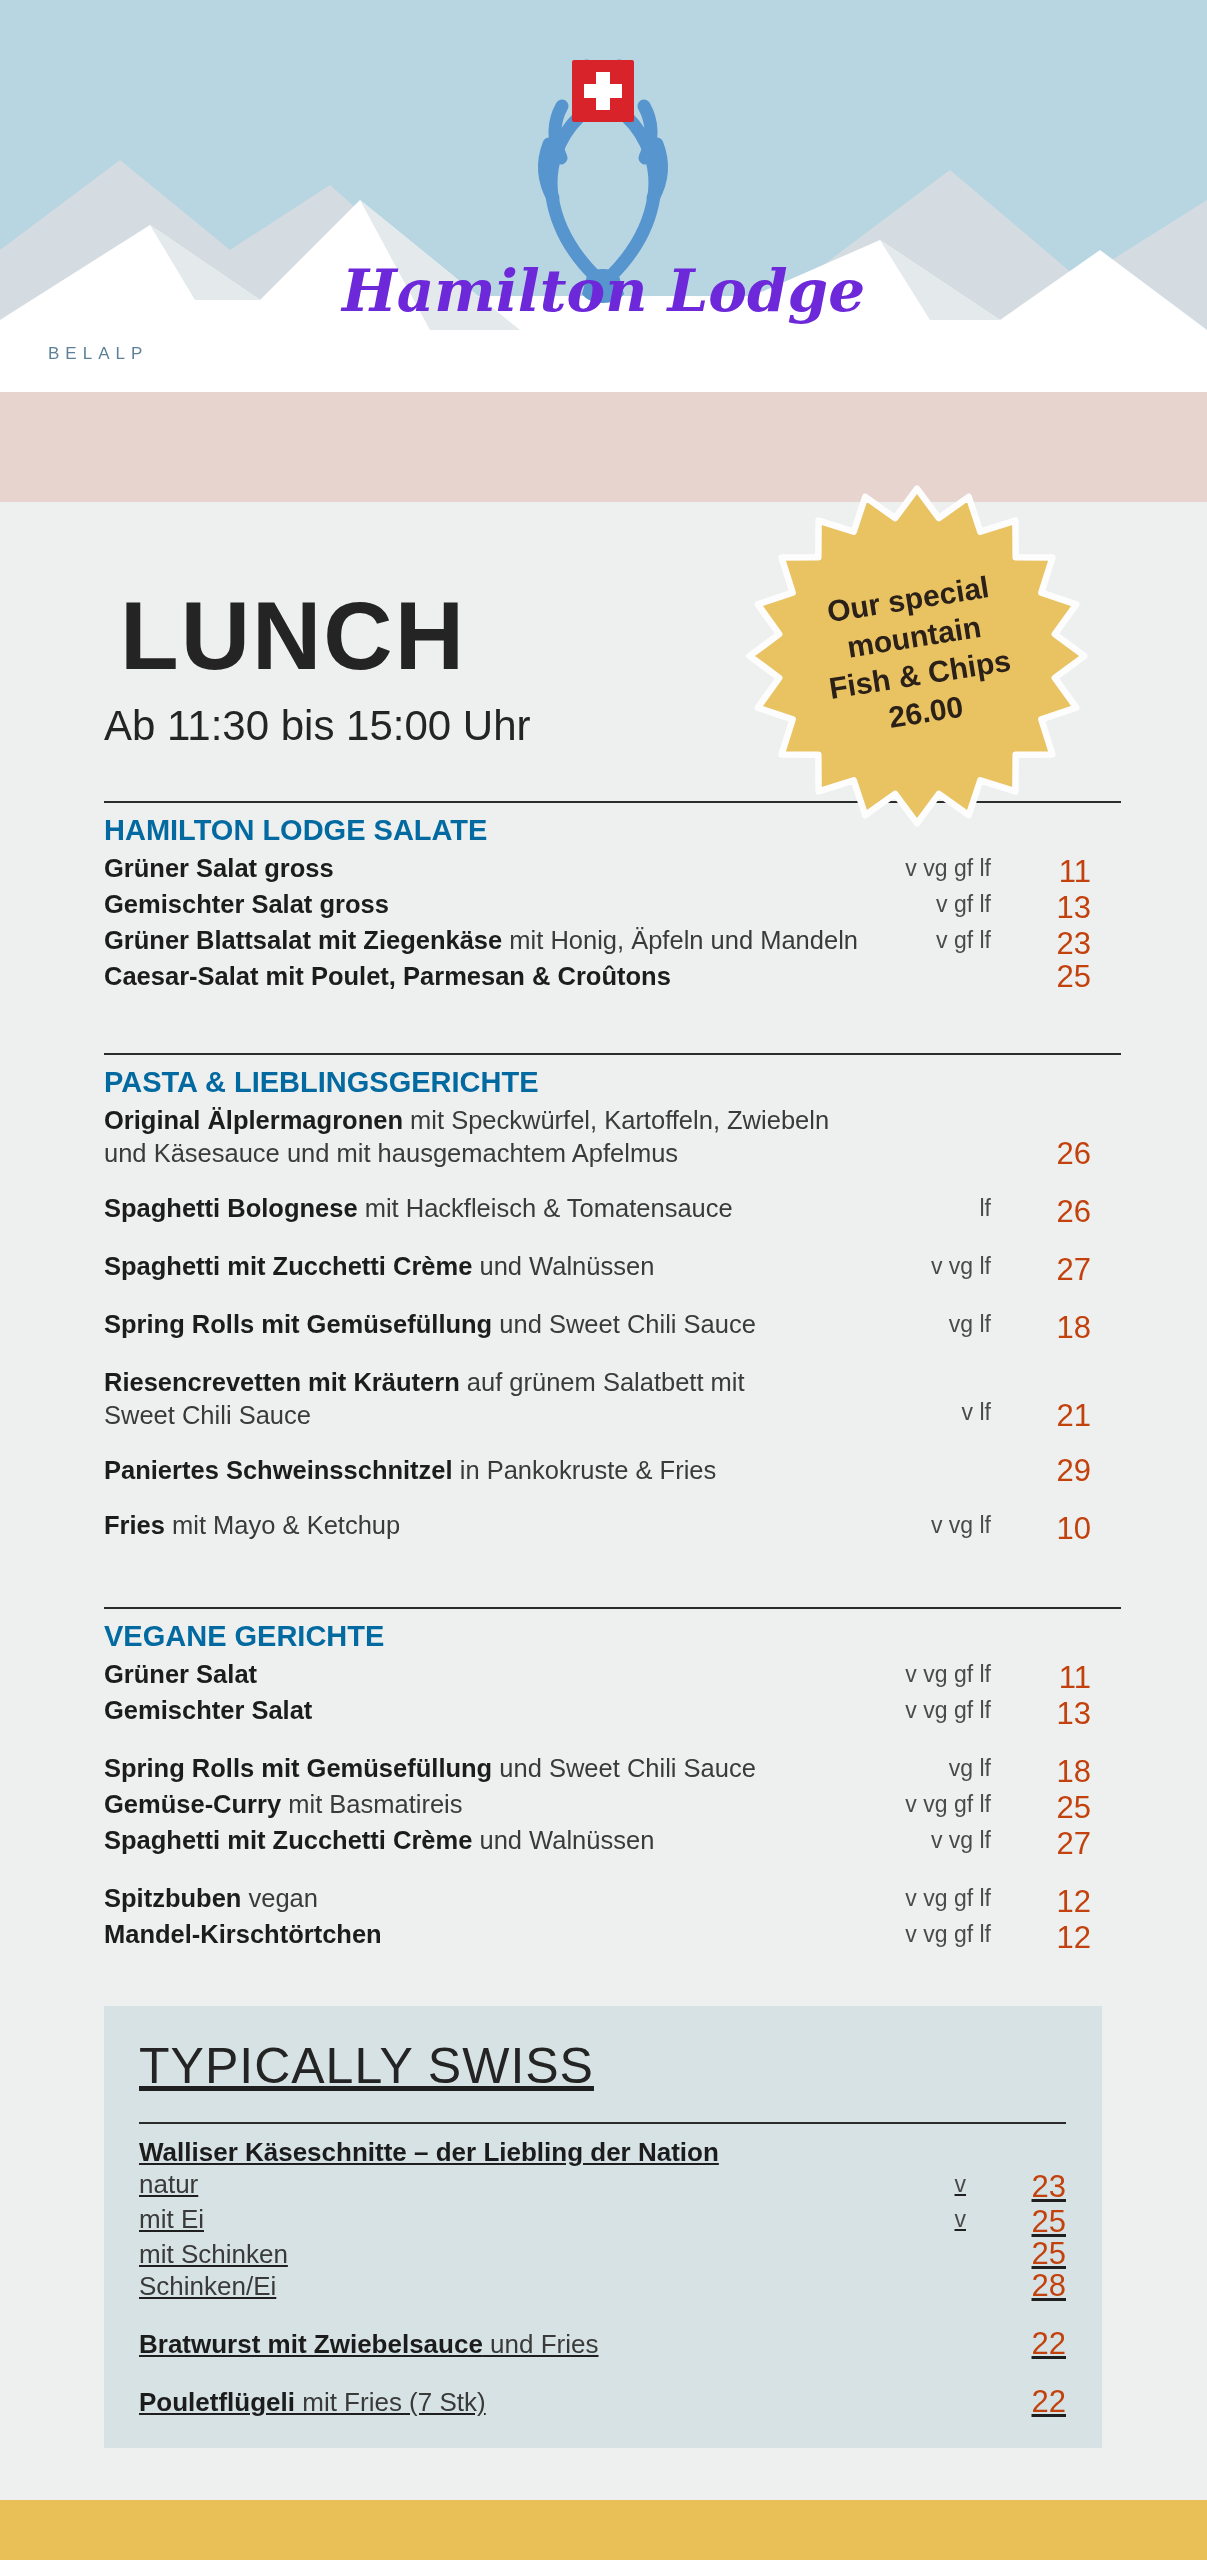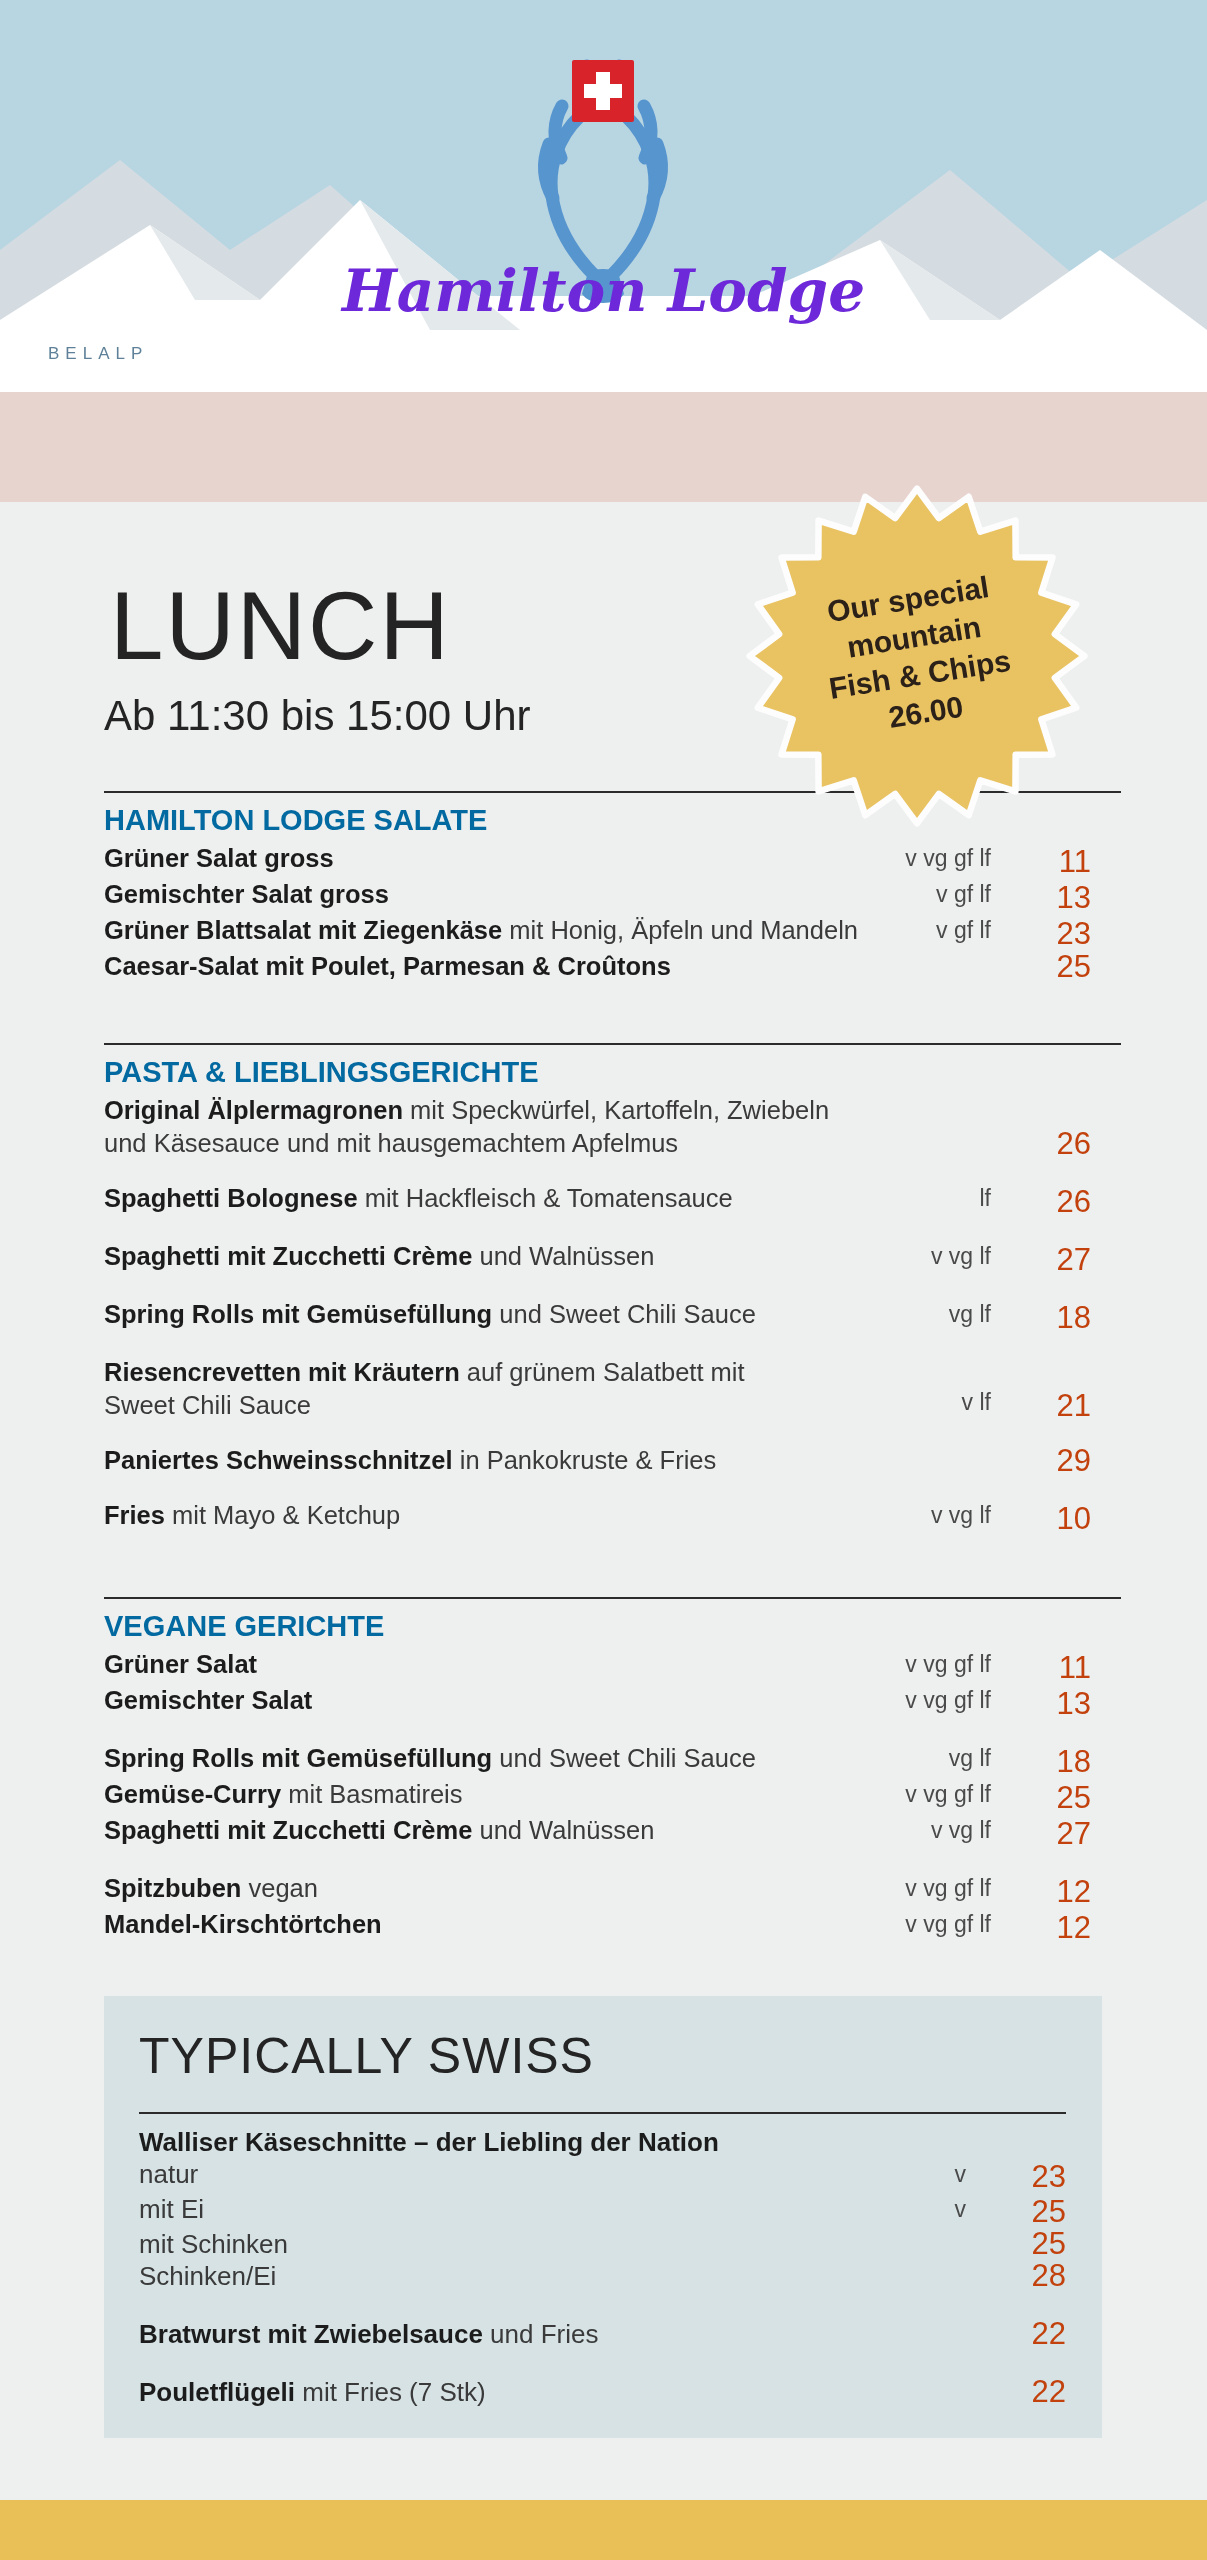--- a/index.html
+++ b/index.html
@@ -28,21 +28,21 @@
   .badge svg{position:absolute;left:0;top:0;width:100%;height:100%;}
   .badge-text{
     position:absolute;left:0;top:0;width:100%;height:100%;
     display:flex;flex-direction:column;justify-content:center;align-items:center;
     transform:rotate(-9deg);
     font-size:30px;font-weight:700;color:#2b2118;line-height:38px;text-align:center;
   }
   
   .menu{position:relative;padding:0 86px 0 104px;z-index:2;}
   .lunch-title{
-    margin:6px;padding-top:72px;font-size:96px;font-weight:400;line-height:.95;
+    margin:16px;padding-top:72px;font-size:96px;font-weight:700;line-height:.95;
     letter-spacing:2px;color:#242424;
   }
   .lunch-sub{margin-top:24px;font-size:42px;line-height:1;color:#242424;}
   .rule{border:none;border-top:2px solid #2b2b2b;margin:0;}
   .sec-0 > .rule{margin-top:54px;}
   .sec-1 > .rule{margin-top:60px;}
   .sec-2 > .rule{margin-top:62px;}
   .sec-title{
     color:#0369a1;font-size:29px;font-weight:700;margin:10px 0 5px;line-height:34px;
   }
@@ -58,21 +58,21 @@
   .price{
     flex:0 0 64px;align-self:flex-end;text-align:right;
     font-size:31px;color:#c2410c;margin-left:36px;
   }
   .spaced .row{margin-bottom:22px;}
   .spaced .row:last-child{margin-bottom:0;}
   .gap-top{margin-top:22px;}
   
   .box{
     box-sizing:border-box;width:998px;margin-top:52px;
-    background:#d6e2e4;padding:34px 36px 30px 35px;
+    background:#d6e2e4;padding:34px 36px 30px 35px;text-decoration:underline;
   }
   .box-title{margin:0;font-size:50px;font-weight:400;letter-spacing:1px;line-height:52px;color:#242424;}
   .box .rule{margin:30px 0 12px;}
   .box .row{font-size:26px;line-height:32px;padding-right:0;}
   .heading-row{font-weight:700;font-size:26px;line-height:32px;color:#1c1c1c;}
   .swiss-group + .swiss-group{margin-top:26px;}
   
   .footer{position:absolute;left:0;bottom:0;width:100%;height:60px;background:#e9bf58;z-index:4;}
 </style>
 </head>

